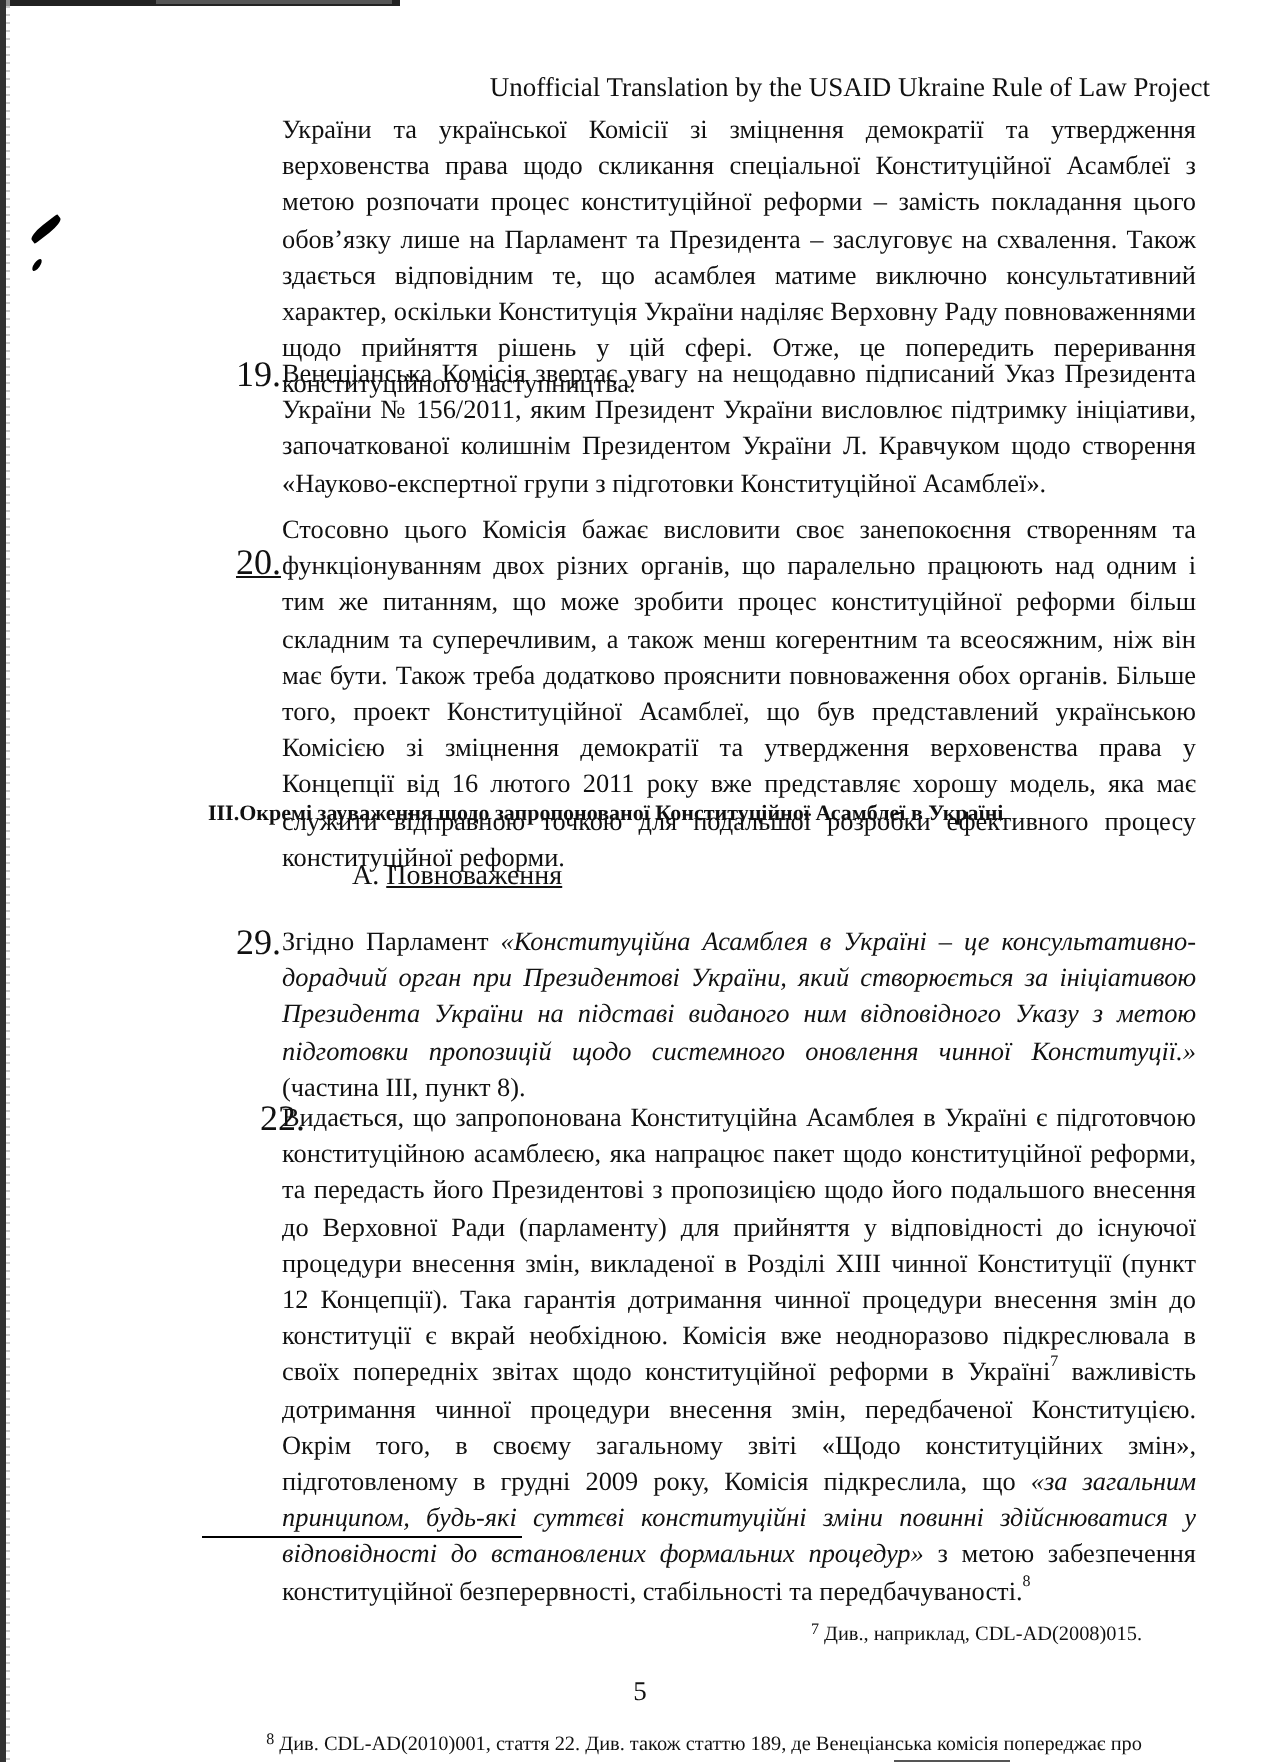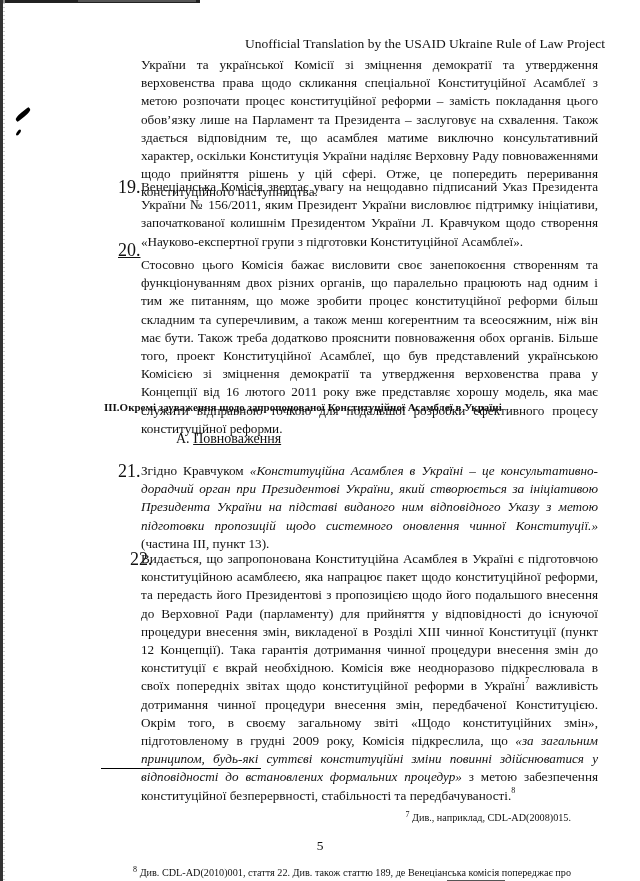--- a/index.html
+++ b/index.html
@@ -40,33 +40,33 @@
 
 <div class="page">
 
   <div class="header">Unofficial Translation by the USAID Ukraine Rule of Law Project</div>
 
   <div class="para" style="left:141px; top:56px; width:457px;">України та української Комісії зі зміцнення демократії та утвердження верховенства права щодо скликання спеціальної Конституційної Асамблеї з метою розпочати процес конституційної реформи – замість покладання цього обов’язку лише на Парламент та Президента – заслуговує на схвалення. Також здається відповідним те, що асамблея матиме виключно консультативний характер, оскільки Конституція України наділяє Верховну Раду повноваженнями щодо прийняття рішень у цій сфері.  Отже, це попередить переривання конституційного наступництва.</div>
 
   <div class="num" style="left:118px; top:178px;">19.</div>
   <div class="para" style="left:141px; top:178px; width:457px;">Венеціанська Комісія звертає увагу на нещодавно підписаний Указ Президента України № 156/2011, яким Президент України висловлює підтримку ініціативи, започаткованої колишнім Президентом України Л. Кравчуком щодо створення «Науково-експертної групи з підготовки Конституційної Асамблеї».</div>
 
-  <div class="num" style="left:118px; top:241px;text-decoration:underline;">20.</div>
+  <div class="num" style="left:118px; top:272px;text-decoration:underline;">20.</div>
   <div class="para" style="left:141px; top:256px; width:457px;">Стосовно цього Комісія бажає висловити своє занепокоєння створенням та функціонуванням двох різних органів, що паралельно працюють над одним і тим же питанням, що може зробити процес конституційної реформи більш складним та суперечливим, а також менш когерентним та всеосяжним, ніж він має бути. Також треба додатково прояснити повноваження обох органів. Більше того, проект Конституційної Асамблеї, що був представлений українською Комісією зі зміцнення демократії та утвердження верховенства права у Концепції від 16 лютого 2011 року вже представляє хорошу модель, яка має служити відправною точкою для подальшої розробки ефективного процесу конституційної реформи.</div>
 
   <div class="section-title">III.Окремі зауваження щодо запропонованої Конституційної Асамблеї в Україні</div>
 
   <div class="subhead">
     <span>A.</span>
     <u>Повноваження</u>
   </div>
 
-  <div class="num" style="left:118px; top:462px;">21.</div>
+  <div class="num" style="left:118px; top:462px;">29.</div>
   <div class="para" style="left:141px; top:462px; width:457px;">
-    <span>Згідно Кравчуком </span><i>«Конституційна Асамблея в Україні – це консультативно-дорадчий орган при Президентові України, який створюється за ініціативою Президента України на підставі виданого ним відповідного Указу з метою підготовки пропозицій щодо системного оновлення чинної Конституції.»</i><span> (частина III, пункт 13).</span>
+    <span>Згідно Парламент </span><i>«Конституційна Асамблея в Україні – це консультативно-дорадчий орган при Президентові України, який створюється за ініціативою Президента України на підставі виданого ним відповідного Указу з метою підготовки пропозицій щодо системного оновлення чинної Конституції.»</i><span> (частина III, пункт 8).</span>
   </div>
 
   <div class="num" style="left:130px; top:550px;">22.</div>
   <div class="para" style="left:141px; top:550px; width:457px;">
     <span>Видається, що запропонована Конституційна Асамблея в Україні є підготовчою конституційною асамблеєю, яка напрацює пакет щодо конституційної реформи, та передасть його Президентові з пропозицією щодо його подальшого внесення до Верховної Ради (парламенту) для прийняття у відповідності до існуючої процедури внесення змін, викладеної в Розділі XIII чинної Конституції (пункт 12 Концепції). Така гарантія дотримання чинної процедури внесення змін до конституції є вкрай необхідною.  Комісія вже неодноразово підкреслювала в  своїх попередніх звітах щодо конституційної реформи в Україні</span><sup>7</sup><span> важливість дотримання чинної процедури внесення змін, передбаченої Конституцією.  Окрім того, в своєму загальному звіті «Щодо конституційних змін», підготовленому в грудні 2009 року, Комісія підкреслила, що </span><i>«за загальним принципом, будь-які суттєві конституційні зміни повинні здійснюватися у відповідності до встановлених формальних процедур»</i><span> з метою забезпечення конституційної безперервності, стабільності та передбачуваності.</span><sup>8</sup>
   </div>
 
   <div class="fn-rule"></div>
 
   <div class="footnote" style="top:775px;">

